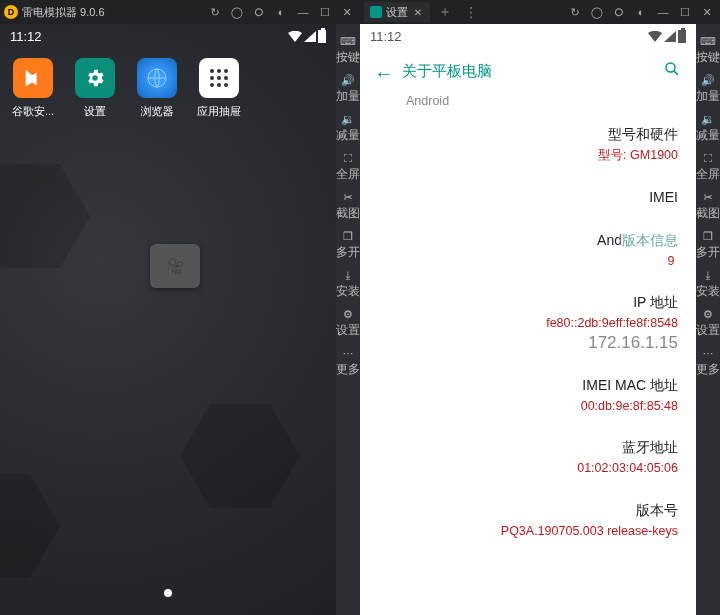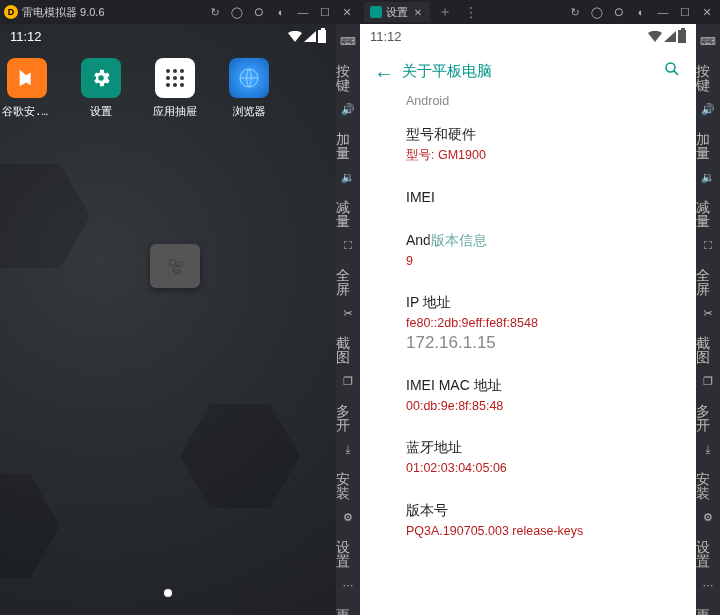--- a/index.html
+++ b/index.html
@@ -87,24 +87,23 @@
     width: 8px; height: 13px; border: 1px solid currentColor; position: relative;
     background: currentColor;
   }
   .batt:before {
     content: ""; position: absolute; top: -3px; left: 2px; width: 4px; height: 2px;
     background: currentColor;
   }
 
   
   .apps {
-    padding: 10px 0;
+    padding: 10px 6px;
     display: flex;
-    gap: 20px;
-    font-family: Liberation Mono, monospace;
+    gap: 8px;
   }
   .app {
     width: 54px;
     display: flex; flex-direction: column; align-items: center;
     gap: 6px;
     cursor: pointer;
   }
   .app .icon {
     width: 40px; height: 40px; border-radius: 8px;
     display: flex; align-items: center; justify-content: center;
@@ -163,21 +162,21 @@
     font-size: 15px; font-weight: 400; flex: 1; padding-left: 4px;
   }
   .appbar .search {
     font-size: 18px; cursor: pointer; width: 28px; text-align: center;
   }
   .settings-list {
     flex: 1; overflow-y: hidden;
     padding: 0 18px 10px 46px;
     color: #333;
   }
-  .row { padding: 10px 0 14px; }
+  .row { padding: 10px 0 14px; text-align: right; }
   .row .ktitle { font-size: 14px; color: #222; margin-bottom: 3px; }
   .row .kval { font-size: 12.5px; color: #b91c1c; line-height: 1.4; }
   .row .kval2 { font-size: 17px; color: #888; }
   .subhead { font-size: 12.5px; color: #888; padding-bottom: 8px; }
 
   
   .sidebar {
     width: 24px;
     background: #2c2e33;
     display: flex; flex-direction: column; align-items: center;
@@ -189,21 +188,21 @@
     display: flex; flex-direction: column; align-items: center; justify-content: center;
     padding: 6px 0 4px;
     cursor: pointer;
   }
   .sb-item .sic {
     width: 14px; height: 14px;
     display: flex; align-items: center; justify-content: center;
     color: #bbb; font-size: 11px;
   }
   .sb-item .slabel {
-    font-size: 14px; color: #bbb; margin-top: 16px; text-align: left;
+    font-size: 12px; color: #bbb; margin-top: 3px; text-align: right;
     line-height: 1;
   }
 
   .blur { filter: blur(0.7px); color:#0f766e; }
   .smudge { position:relative; display:inline-block; }
   .smudge:after{
     content:""; position:absolute; inset:-2px;
     background: rgba(255,255,255,0.35);
   }
 </style>
@@ -256,43 +255,43 @@
         </div>
         <div class="app">
           <div class="icon ic-settings">
             <svg width="22" height="22" viewBox="0 0 24 24">
                 <path d="M19.4 13a7.5 7.5 0 000-2l2-1.6-2-3.4-2.4 1a7.4 7.4 0 00-1.7-1L15 3h-4l-.3 2.9a7.4 7.4 0 00-1.7 1l-2.4-1-2 3.4L6.6 11a7.5 7.5 0 000 2l-2 1.6 2 3.4 2.4-1c.5.4 1.1.8 1.7 1L11 21h4l.3-2.9c.6-.3 1.2-.6 1.7-1l2.4 1 2-3.4zM12 15a3 3 0 110-6 3 3 0 010 6z"></path>
               </svg>
           </div>
           <span class="label">设置</span>
         </div>
         <div class="app">
-          <div class="icon ic-drawer">
-            <div class="dotgrid">
-                <span></span>
-                <span></span>
-                <span></span>
-                <span></span>
-                <span></span>
-                <span></span>
-                <span></span>
-                <span></span>
-                <span></span>
-              </div>
-          </div>
-          <span class="label">应用抽屉</span>
-        </div>
-        <div class="app">
           <div class="icon ic-browser">
             <svg width="24" height="24" viewBox="0 0 24 24">
                 <circle cx="12" cy="12" r="9" fill="none" stroke="#9fd3ff" stroke-width="1"></circle>
                 <path d="M3 12h18M12 3c3 3 3 15 0 18M12 3c-3 3-3 15 0 18" fill="none" stroke="#9fd3ff" stroke-width="1"></path>
               </svg>
           </div>
           <span class="label">浏览器</span>
+        </div>
+        <div class="app">
+          <div class="icon ic-drawer">
+            <div class="dotgrid">
+                <span></span>
+                <span></span>
+                <span></span>
+                <span></span>
+                <span></span>
+                <span></span>
+                <span></span>
+                <span></span>
+                <span></span>
+              </div>
+          </div>
+          <span class="label">应用抽屉</span>
         </div>
       </div>
       <div class="home-widget">🎥</div>
       <div class="nav-dot"></div>
     </div>
     <div class="sidebar" id="sidebar-left">
         <div class="sb-item">
           <div class="sic">⌨</div>
           <div class="slabel">按键</div>
         </div>

